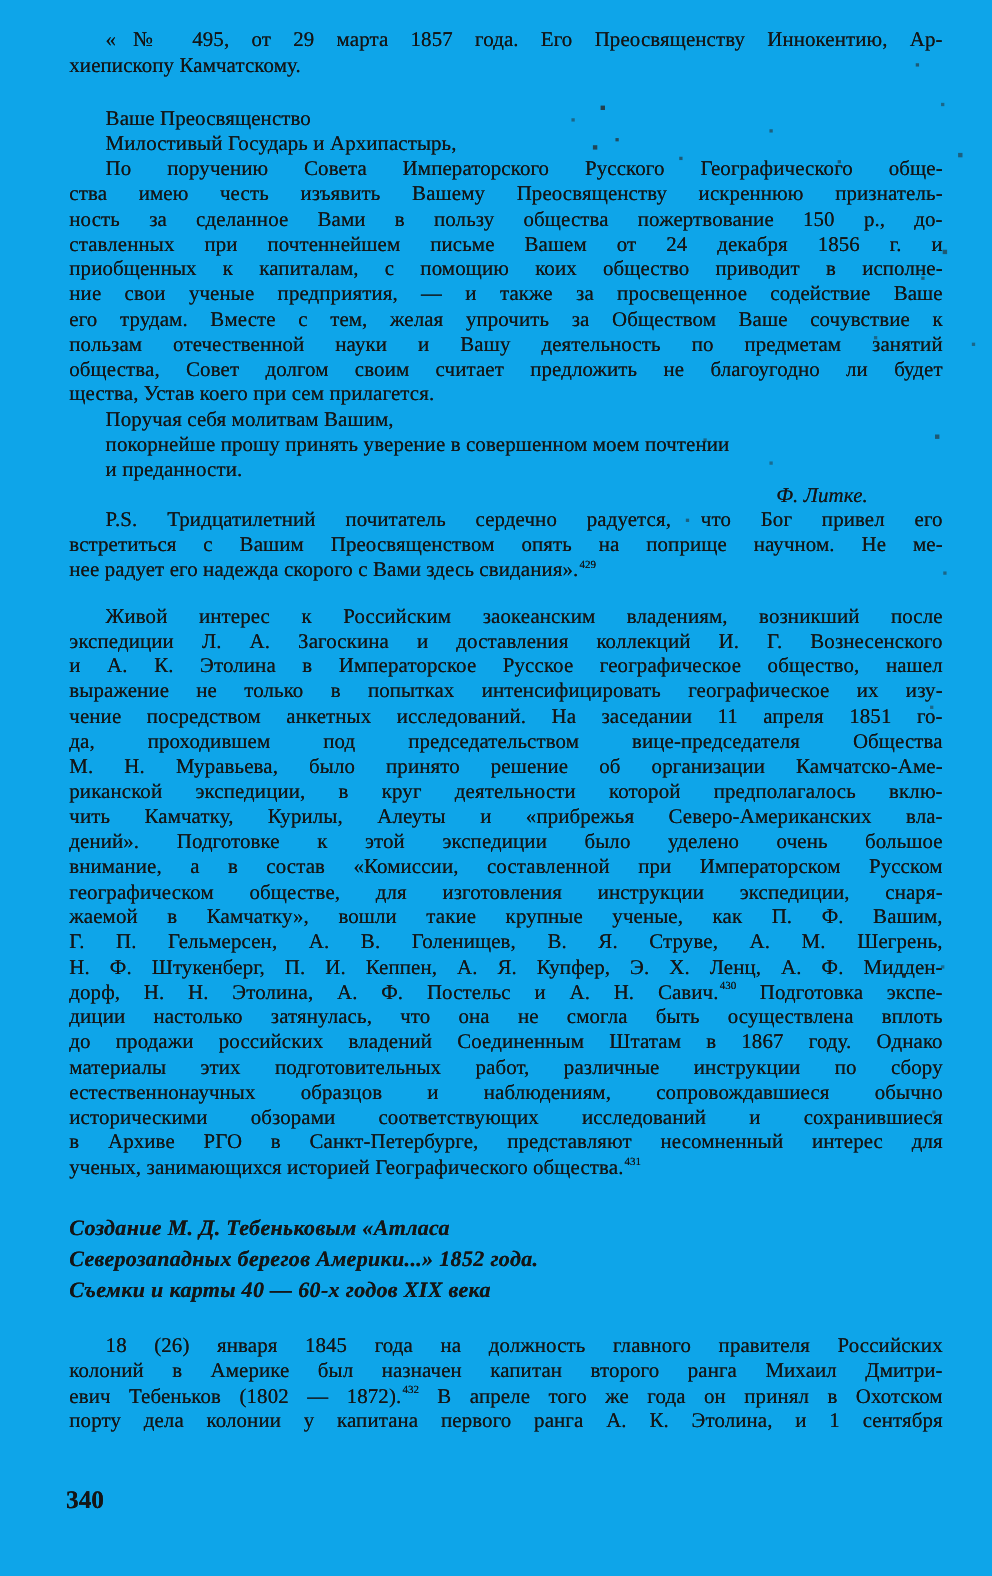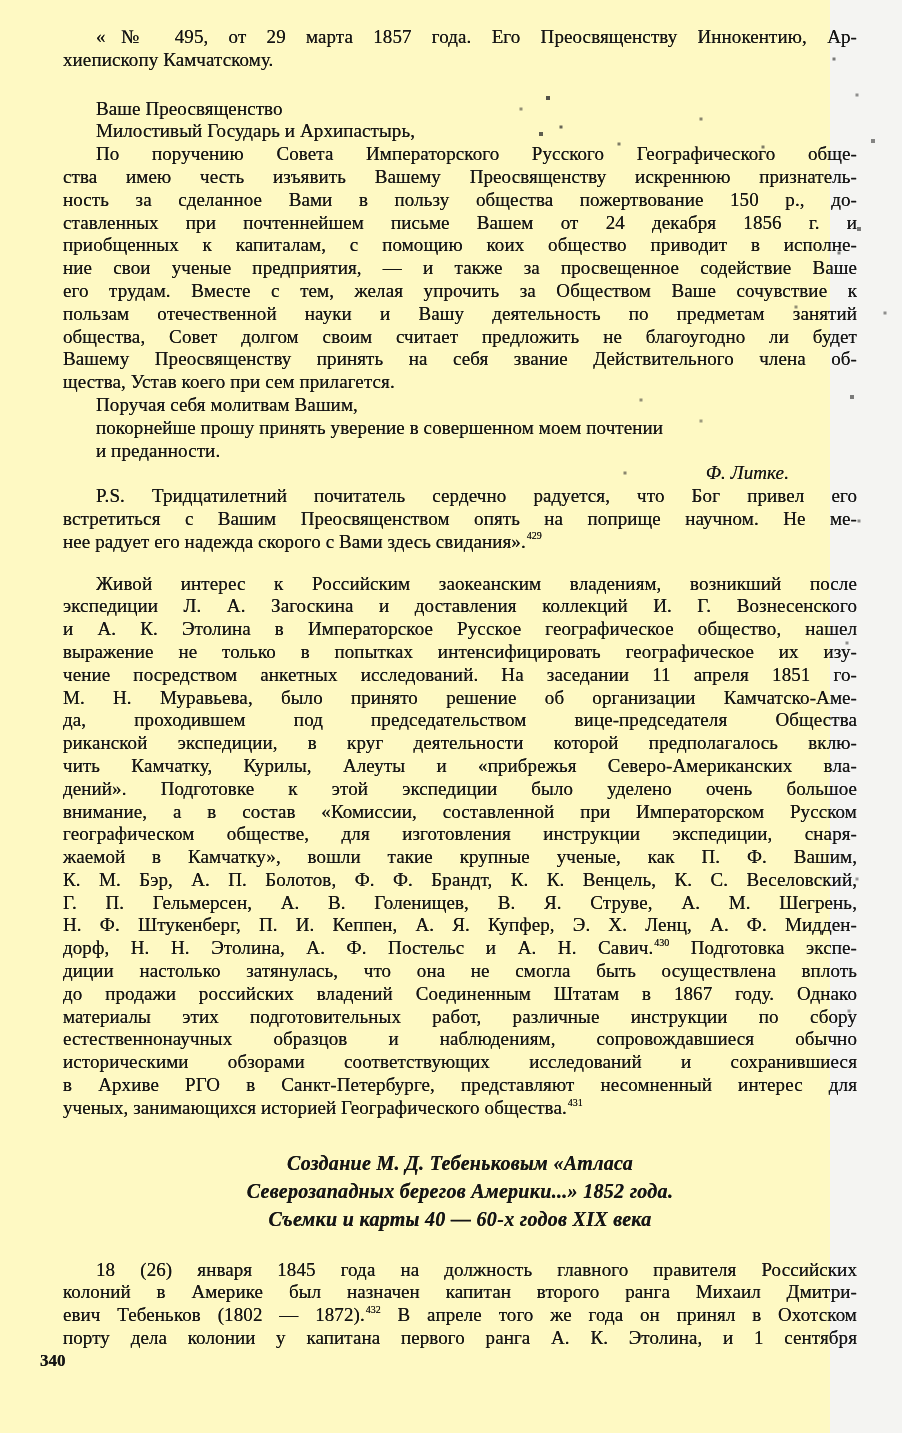--- a/index.html
+++ b/index.html
@@ -4,22 +4,22 @@
 <style>
   html, body { margin: 0; padding: 0; }
   body {
     width: 902px; height: 1433px;
     background: #f4f4f2;
     font-family: "Liberation Serif", "DejaVu Serif", serif;
     overflow: hidden;
   }
   .page {
     position: relative;
-    width: 830px; height: 1433px;
-    background: #fef9c3;
+    width: 902px; height: 1433px;
+    background: #0ea5e9;
     color: #151515;
     font-family: Liberation Serif, serif;
   }
   .text-block {
     position: absolute;
     left: 63px; top: 26px;
     width: 794px;
   }
   .block { margin: 0; }
   .b0 { margin-top: 0; }
@@ -37,40 +37,40 @@
     text-align: justify;
     text-align-last: justify;
   }
   .line.ind { text-indent: 33px; }
   .signature .line {
     text-align: right;
     font-style: italic;
     padding-right: 68px;
   }
   .heading .line {
-    text-align: center;
+    text-align: left;
     font-weight: bold;
     font-style: italic;
     font-size: 20px;
     line-height: 28px;
     letter-spacing: 0.3px;
   }
   sup {
     font-size: 10px;
     line-height: 0;
     position: relative;
     top: -1px;
     vertical-align: super;
     margin-left: 1px;
     letter-spacing: 0;
   }
   .page-number {
     position: absolute;
-    left: 40px; top: 1351px;
-    font-size: 17px;
+    left: 60px; top: 1351px;
+    font-size: 23px;
     font-weight: bold;
     text-shadow: 0 0 0.4px rgba(10,10,10,0.85);
   }
   
   .noise {
     position: absolute; left: 0; top: 0;
     width: 2px; height: 2px; background: transparent;
     box-shadow:
       547px 97px 0 1px rgba(40,40,40,0.8),
       560px 126px 0 0.5px rgba(40,40,40,0.7),
@@ -111,49 +111,47 @@
         <div class="line ind"><span>Милостивый Государь и Архипастырь,</span></div>
         <div class="line j ind"><span>По поручению Совета Императорского Русского Географического обще-</span></div>
         <div class="line j"><span>ства имею честь изъявить Вашему Преосвященству искреннюю признатель-</span></div>
         <div class="line j"><span>ность за сделанное Вами в пользу общества пожертвование 150 р., до-</span></div>
         <div class="line j"><span>ставленных при почтеннейшем письме Вашем от 24 декабря 1856 г. и</span></div>
         <div class="line j"><span>приобщенных к капиталам, с помощию коих общество приводит в исполне-</span></div>
         <div class="line j"><span>ние свои ученые предприятия, — и также за просвещенное содействие Ваше</span></div>
         <div class="line j"><span>его трудам. Вместе с тем, желая упрочить за Обществом Ваше сочувствие к</span></div>
         <div class="line j"><span>пользам отечественной науки и Вашу деятельность по предметам занятий</span></div>
         <div class="line j"><span>общества, Совет долгом своим считает предложить не благоугодно ли будет</span></div>
-        <div class="line j"><span>Вашему Преосвященству принять на себя звание Действительного члена об-</span></div>
         <div class="line"><span>щества, Устав коего при сем прилагется.</span></div>
         <div class="line ind"><span>Поручая себя молитвам Вашим,</span></div>
         <div class="line ind"><span>покорнейше прошу принять уверение в совершенном моем почтении</span></div>
         <div class="line ind"><span>и преданности.</span></div>
       </div>
       <div class="block signature b2">
         <div class="line"><span>Ф. Литке.</span></div>
       </div>
       <div class="block para b3">
         <div class="line j ind"><span>P.S. Тридцатилетний почитатель сердечно радуется, что Бог привел его</span></div>
         <div class="line j"><span>встретиться с Вашим Преосвященством опять на поприще научном. Не ме-</span></div>
         <div class="line"><span>нее радует его надежда скорого с Вами здесь свидания».</span><sup>429</sup></div>
       </div>
       <div class="block para b4">
         <div class="line j ind"><span>Живой интерес к Российским заокеанским владениям, возникший после</span></div>
         <div class="line j"><span>экспедиции Л. А. Загоскина и доставления коллекций И. Г. Вознесенского</span></div>
         <div class="line j"><span>и А. К. Этолина в Императорское Русское географическое общество, нашел</span></div>
         <div class="line j"><span>выражение не только в попытках интенсифицировать географическое их изу-</span></div>
         <div class="line j"><span>чение посредством анкетных исследований. На заседании 11 апреля 1851 го-</span></div>
+        <div class="line j"><span>да, проходившем под председательством вице-председателя Общества</span></div>
         <div class="line j"><span>М. Н. Муравьева, было принято решение об организации Камчатско-Аме-</span></div>
-        <div class="line j"><span>да, проходившем под председательством вице-председателя Общества</span></div>
         <div class="line j"><span>риканской экспедиции, в круг деятельности которой предполагалось вклю-</span></div>
         <div class="line j"><span>чить Камчатку, Курилы, Алеуты и «прибрежья Северо-Американских вла-</span></div>
         <div class="line j"><span>дений». Подготовке к этой экспедиции было уделено очень большое</span></div>
         <div class="line j"><span>внимание, а в состав «Комиссии, составленной при Императорском Русском</span></div>
         <div class="line j"><span>географическом обществе, для изготовления инструкции экспедиции, снаря-</span></div>
         <div class="line j"><span>жаемой в Камчатку», вошли такие крупные ученые, как П. Ф. Вашим,</span></div>
-        <div class="line j"><span>К. М. Бэр, А. П. Болотов, Ф. Ф. Брандт, К. К. Венцель, К. С. Веселовский,</span></div>
         <div class="line j"><span>Г. П. Гельмерсен, А. В. Голенищев, В. Я. Струве, А. М. Шегрень,</span></div>
         <div class="line j"><span>Н. Ф. Штукенберг, П. И. Кеппен, А. Я. Купфер, Э. Х. Ленц, А. Ф. Мидден-</span></div>
         <div class="line j"><span>дорф, Н. Н. Этолина, А. Ф. Постельс и А. Н. Савич.</span><sup>430</sup><span> Подготовка экспе-</span></div>
         <div class="line j"><span>диции настолько затянулась, что она не смогла быть осуществлена вплоть</span></div>
         <div class="line j"><span>до продажи российских владений Соединенным Штатам в 1867 году. Однако</span></div>
         <div class="line j"><span>материалы этих подготовительных работ, различные инструкции по сбору</span></div>
         <div class="line j"><span>естественнонаучных образцов и наблюдениям, сопровождавшиеся обычно</span></div>
         <div class="line j"><span>историческими обзорами соответствующих исследований и сохранившиеся</span></div>
         <div class="line j"><span>в Архиве РГО в Санкт-Петербурге, представляют несомненный интерес для</span></div>
         <div class="line"><span>ученых, занимающихся историей Географического общества.</span><sup>431</sup></div>

